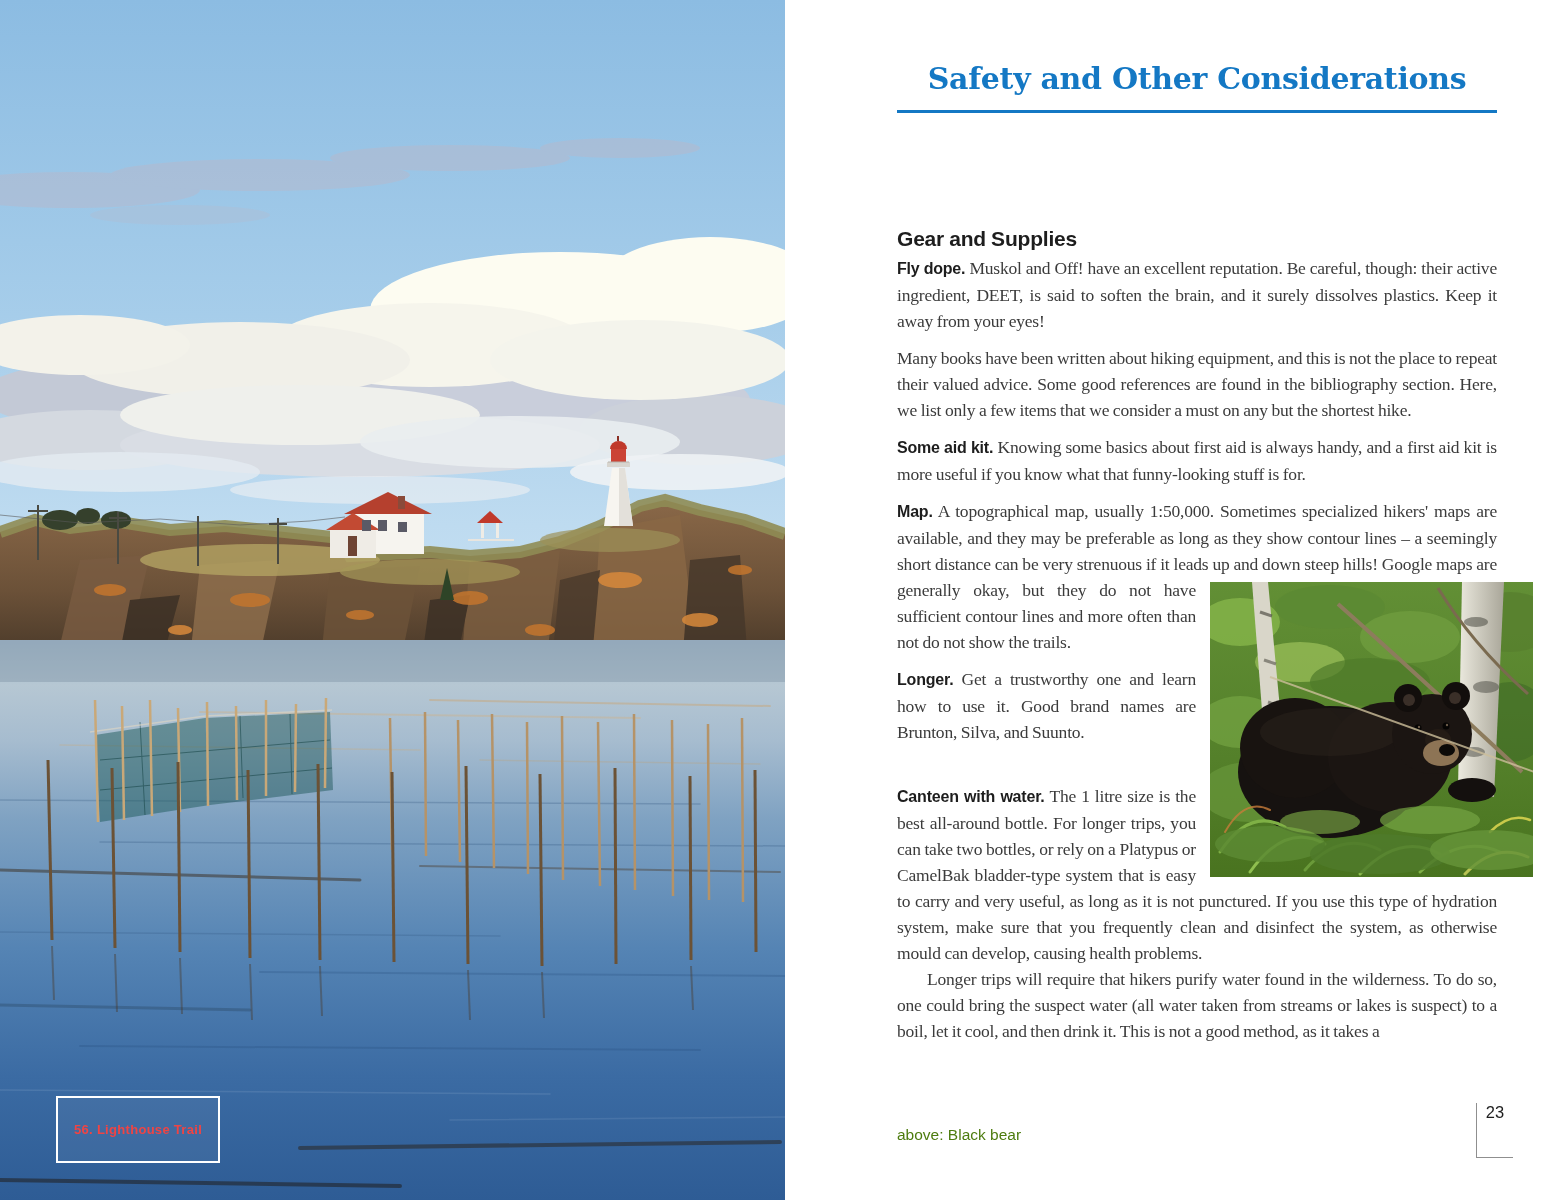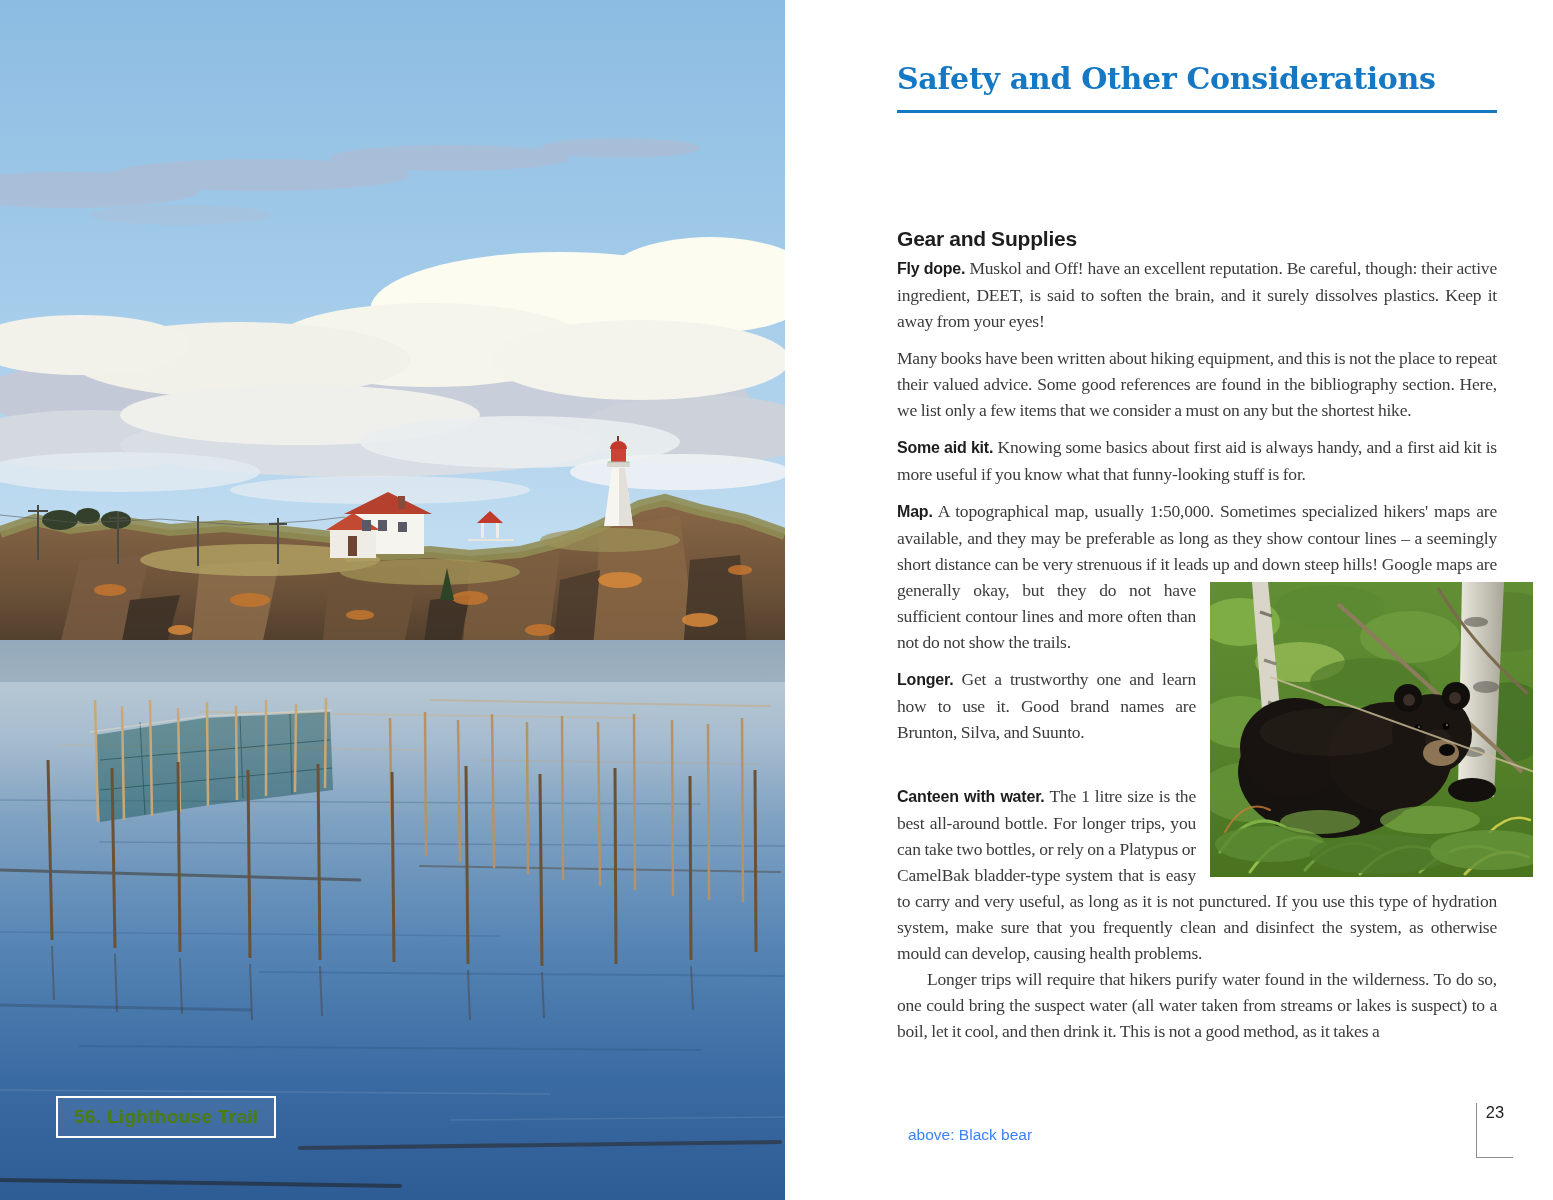--- a/index.html
+++ b/index.html
@@ -8,38 +8,38 @@
     background:#ffffff; overflow:hidden;
     font-family:"Liberation Serif", serif;
   }
 
   
   .left-photo { position:absolute; left:0; top:0; width:785px; height:1200px; }
   .left-photo svg { display:block; width:785px; height:1200px; }
 
   .photo-caption {
     position:absolute; left:56px; top:1096px;
-    border:2px solid #ffffff; padding:8px 16px;
-    color:#4d7c0f; font-family:"Liberation Sans", sans-serif;
-    font-weight:bold; font-size:19px; letter-spacing:.3px;
+    border:2px solid #ffffff; padding:24px 16px;
+    color:#ef4444; font-family:"Liberation Sans", sans-serif;
+    font-weight:bold; font-size:13px; letter-spacing:.3px;
     background:rgba(255,255,255,0.05);
   }
 
   .fold-shadow {
     position:absolute; left:785px; top:0; width:26px; height:1200px;
     background:linear-gradient(to right, rgba(50,60,70,.20), rgba(50,60,70,0));
     pointer-events:none;
   }
 
   
   .right-page { position:absolute; left:785px; top:0; width:768px; height:1200px; background:#ffffff; }
 
   .page-title {
     position:absolute; left:112px; top:62px; width:600px;
-    margin:0; 
+    margin:0; text-align:center;
     font-family:"DejaVu Serif", serif; font-weight:bold;
     font-size:30px; line-height:1.15; letter-spacing:-.3px;
     color:#1478c4;
     padding-bottom:13px; border-bottom:3px solid #1478c4;
   }
 
   .textcol {
     position:absolute; left:112px; top:226px; width:600px;
     font-size:17.5px; line-height:26px; color:#3b3b3b;
     text-align:justify; letter-spacing:-.2px; word-spacing:-.5px;
@@ -58,21 +58,21 @@
   }
 
   .bear-float {
     float:right; width:323px; height:295px;
     margin:5px -36px 8px 14px;
   }
   .bear-float svg { display:block; width:323px; height:295px; }
 
   .footer-caption {
     position:absolute; left:112px; top:1126px;
-    font-family:"Liberation Sans", sans-serif; font-size:15.5px; color:#3b82f6;margin-left:11px;
+    font-family:"Liberation Sans", sans-serif; font-size:15.5px; color:#4d7c0f;
   }
   .pagenum-box {
     position:absolute; left:691px; top:1103px; width:36px; height:54px;
     border-left:1.5px solid #8f8f8f; border-bottom:1.5px solid #8f8f8f;
     display:flex; align-items:flex-start; justify-content:center;
     font-family:"Liberation Sans", sans-serif; font-size:16.5px; color:#1d1d1d;
   }
 </style>
 </head>
 <body>

